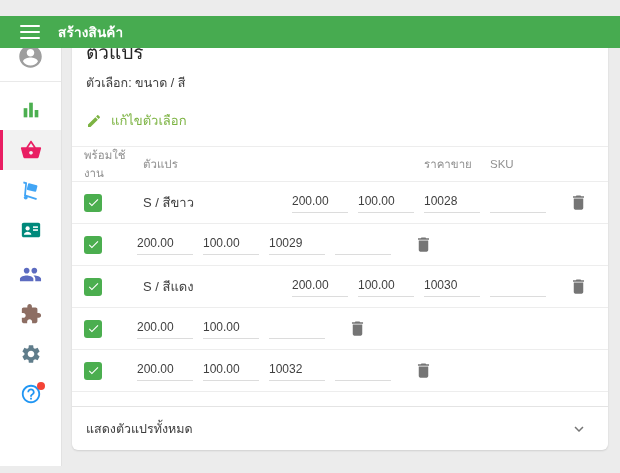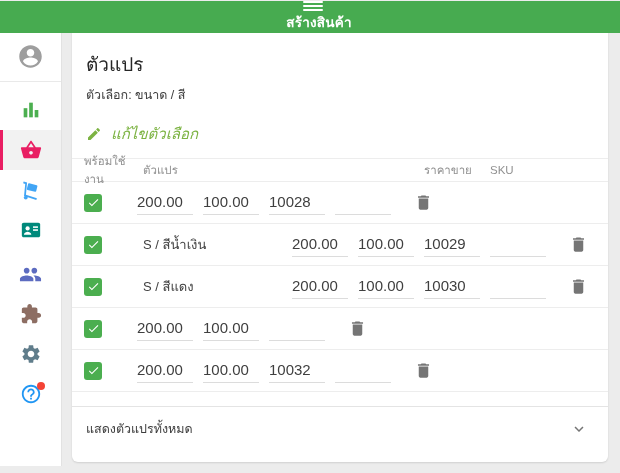--- a/index.html
+++ b/index.html
@@ -1,57 +1,57 @@
 <!DOCTYPE html>
 <html><head>
 <meta charset="utf-8">
 <style>
   * { margin:0; padding:0; box-sizing:border-box; }
   html,body { width:620px; height:473px; }
   body { font-family:"Liberation Sans","DejaVu Sans",sans-serif; background:#ececec; }
   .screen { position:relative; width:620px; height:473px; overflow:hidden; background:#ececec; }
 
   
-  .appbar { position:absolute; left:0; top:1px; width:620px; height:32px; background:#47AB50;
-            display:flex; align-items:center; padding:0 14px; z-index:5;flex-direction:column; }
+  .appbar { position:absolute; left:0; top:16px; width:620px; height:32px; background:#47AB50;
+            display:flex; align-items:center; padding:0 14px; z-index:5; }
   .hamburger { width:20px; height:14px; display:flex; flex-direction:column; justify-content:space-between; cursor:pointer; margin-left:6px; }
   .hamburger span { display:block; height:2px; background:#fff; border-radius:1px; }
   .appbar-title { color:#fff; font-size:13.5px; font-weight:bold; margin-left:18px; letter-spacing:.2px; }
 
   
   .sidebar { position:absolute; left:0; top:32px; width:62px; height:434px; background:#fff;
              border-right:1px solid #e2e2e2; display:flex; flex-direction:column; }
   .side-item { height:40px; display:flex; align-items:center; justify-content:center; cursor:pointer; position:relative; }
   .side-item.avatar-block { height:50px; border-bottom:1px solid #e9e9e9; }
   .side-item.active { background:#f2f2f2; border-left:3px solid #E91E63; }
   .side-item svg { display:block; }
   .badge-dot { position:absolute; top:8px; right:16px; width:8px; height:8px; border-radius:50%; background:#F44336; }
 
   
-  .card { position:absolute; left:72px; top:32px; width:536px; height:430px; background:#fff;
+  .card { position:absolute; left:72px; top:20px; width:536px; height:430px; background:#fff;
           border-radius:0 0 6px 6px; box-shadow:0 1px 2px rgba(0,0,0,.12); overflow:hidden; }
   .card-head { padding:15px 14px 0 14px; height:126px; }
   .page-title { font-size:19px; font-weight:500; color:#262626; margin-top:2px; }
   .options-line { font-size:12.5px; color:#3d3d3d; margin-top:6px; }
   .edit-btn { display:inline-flex; align-items:center; gap:9px; margin-top:17px; cursor:pointer;
-              color:#7CB342; font-size:15px; font-weight:500;font-style:italic; }
+              color:#7CB342; font-size:13px; font-weight:500; }
 
   
   .vtable { width:100%; }
   .trow { display:flex; align-items:center; height:42px; border-bottom:1px solid #ededed; padding:0 8px 0 6px; }
-  .trow.thead { height:24px; border-top:1px solid #ededed; border-bottom:1px solid #ededed; }
+  .trow.thead { height:36px; border-top:1px solid #ededed; border-bottom:1px solid #ededed; }
   .thead .cell { font-size:11.5px; color:#919191; font-weight:normal; }
   .cell { display:flex; align-items:center; }
   .c-ready   { width:59px;  padding-left:6px; }
   .c-variant { flex:1; padding-left:6px; font-size:13px; color:#3f3f3f; }
   .c-price, .c-cost, .c-sku, .c-barcode { width:66px; }
   .c-trash   { width:44px; justify-content:center; }
   .thead .c-variant { font-size:11.5px; color:#919191; }
 
-  .cellinput { width:56px; border:none; border-bottom:1px solid #dcdcdc; font-size:15px;
+  .cellinput { width:56px; border:none; border-bottom:1px solid #dcdcdc; font-size:12px;
                color:#3f3f3f; padding:2px 0 4px 0; outline:none; background:transparent;
                font-family:"Liberation Sans","DejaVu Sans",sans-serif; }
   .checkbox { width:18px; height:18px; border-radius:3px; background:#4BAE4F; display:flex;
               align-items:center; justify-content:center; cursor:pointer; }
   .trash-btn { background:none; border:none; cursor:pointer; padding:2px; line-height:0; }
 
   
   .card-footer { margin-top:14px; border-top:1px solid #e4e4e4; height:44px; display:flex;
                  align-items:center; justify-content:space-between; padding:0 20px 0 14px; cursor:pointer; }
   .footer-label { font-size:12.5px; color:#3d3d3d; }
@@ -171,20 +171,21 @@
       </div>
 
       <div class="trow">
         <div class="cell c-ready">
             <span class="checkbox">
               <svg viewBox="0 0 24 24" width="13" height="13" fill="#fff">
                 <path d="M9 16.17L4.83 12l-1.42 1.41L9 19 21 7l-1.41-1.41z"></path>
               </svg>
             </span>
           </div>
+        <div class="cell c-variant">S / สีขาว</div>
         <div class="cell c-price">
             <input class="cellinput" value="200.00" style="">
           </div>
         <div class="cell c-cost">
             <input class="cellinput" value="100.00" style="">
           </div>
         <div class="cell c-sku">
             <input class="cellinput" value="10028" style="">
           </div>
         <div class="cell c-barcode">
@@ -198,21 +199,20 @@
       </div>
 
       <div class="trow">
         <div class="cell c-ready">
             <span class="checkbox">
               <svg viewBox="0 0 24 24" width="13" height="13" fill="#fff">
                 <path d="M9 16.17L4.83 12l-1.42 1.41L9 19 21 7l-1.41-1.41z"></path>
               </svg>
             </span>
           </div>
-        <div class="cell c-variant">S / สีน้ำเงิน</div>
         <div class="cell c-price">
             <input class="cellinput" value="200.00" style="">
           </div>
         <div class="cell c-cost">
             <input class="cellinput" value="100.00" style="">
           </div>
         <div class="cell c-sku">
             <input class="cellinput" value="10029" style="">
           </div>
         <div class="cell c-barcode">

